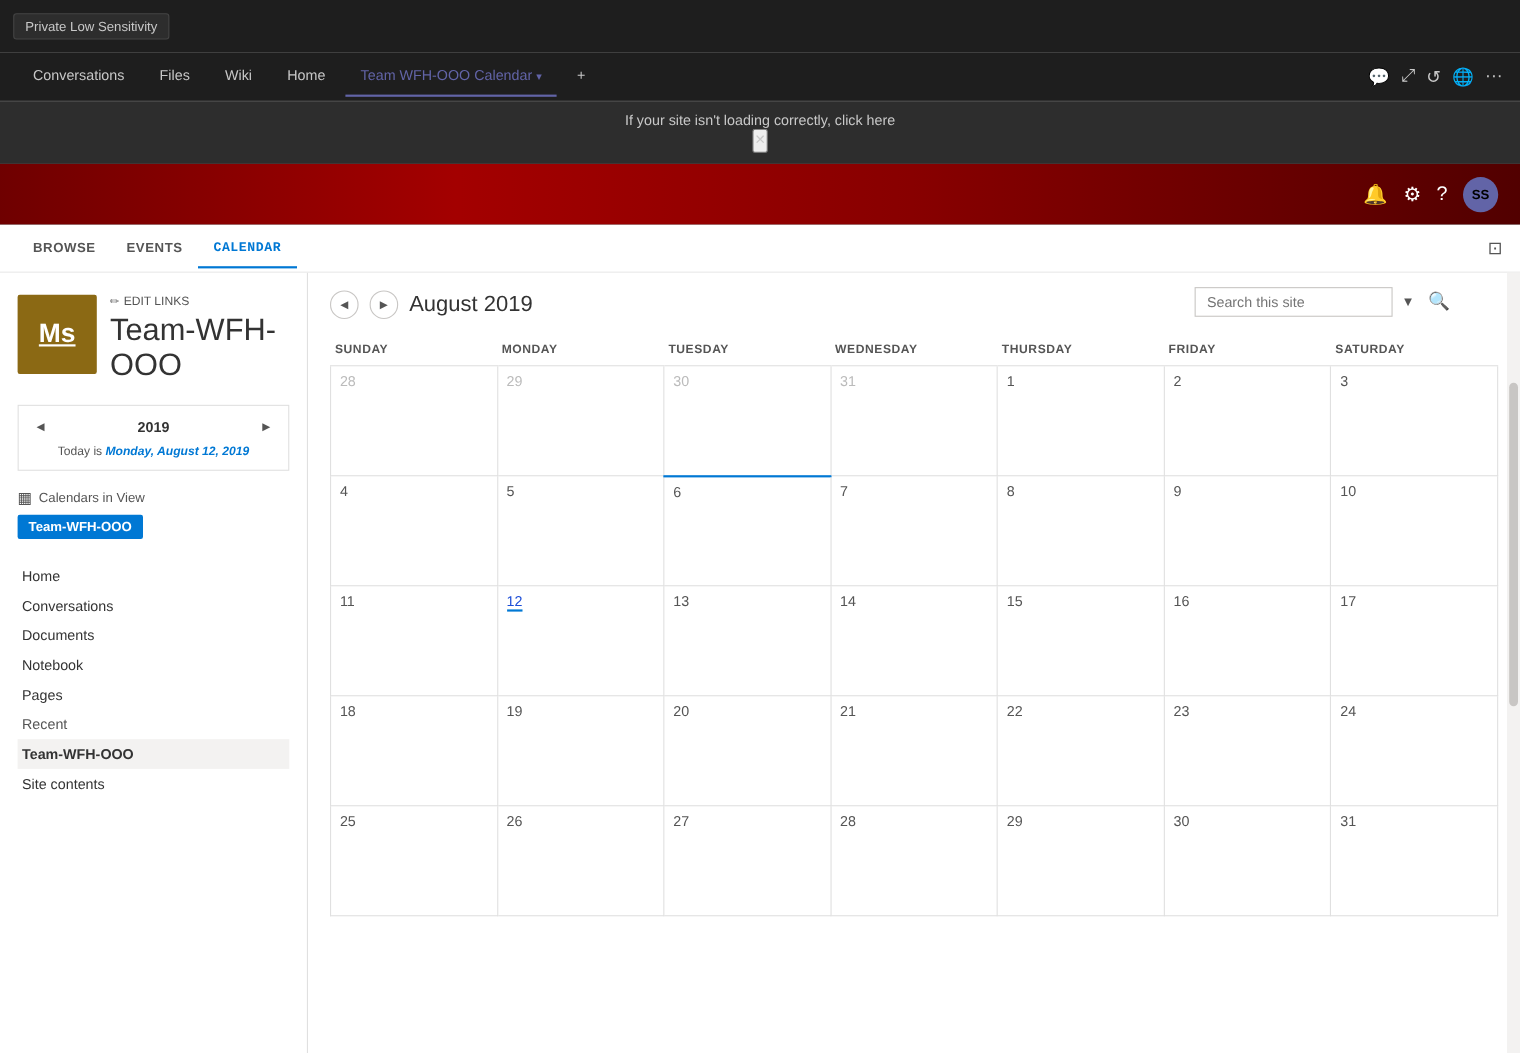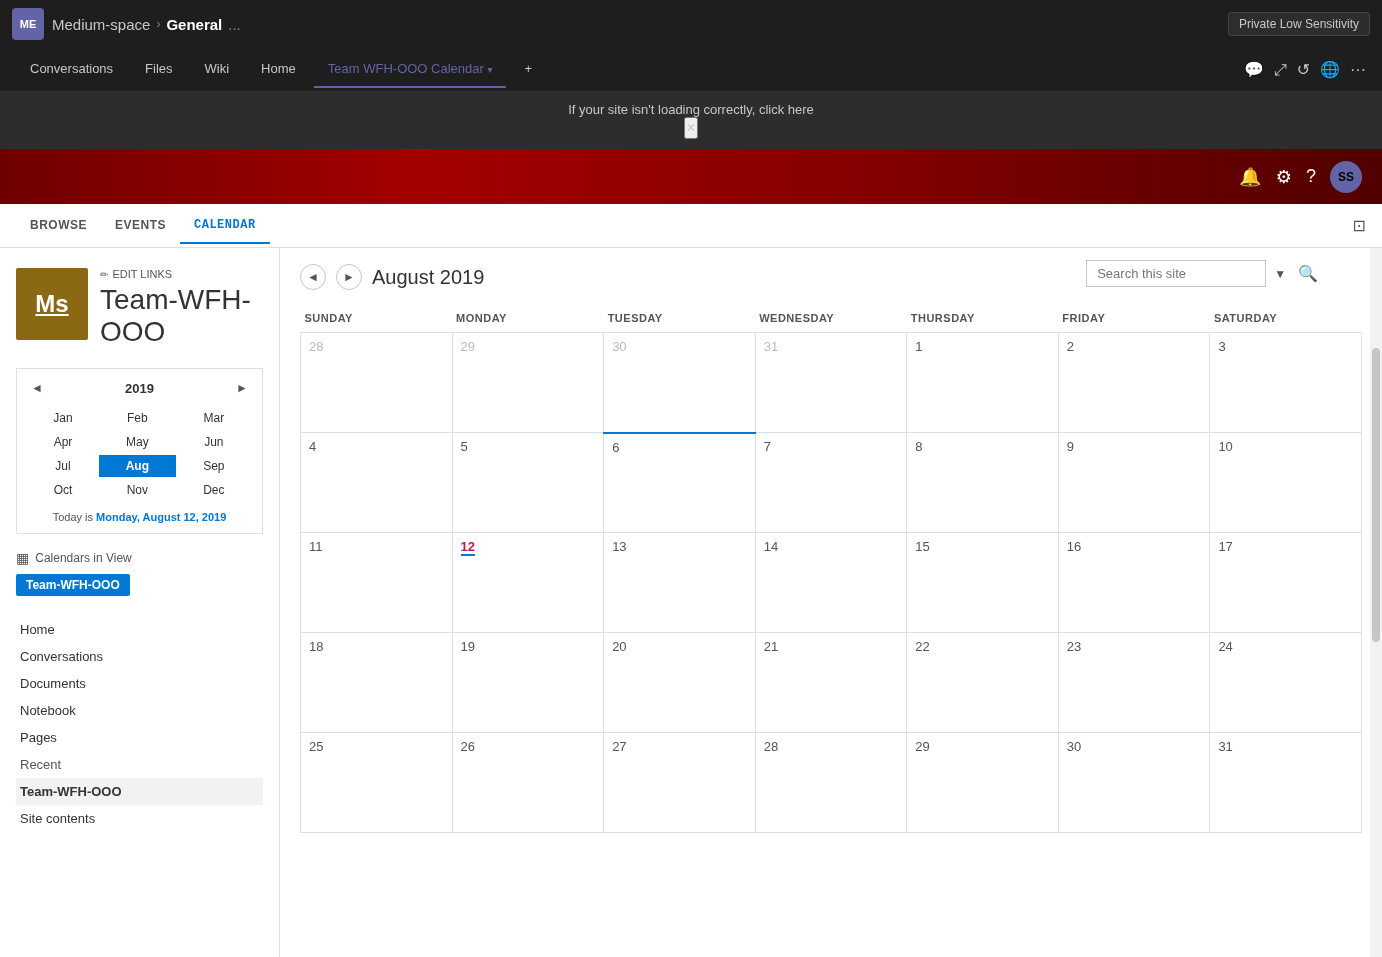--- a/index.html
+++ b/index.html
@@ -224,21 +224,21 @@
       background: #0078d4;
       color: white;
       font-weight: 600;
     }
     .today-text {
       font-size: 11px;
       color: #555;
       margin-top: 8px;
       text-align: center;
     }
-    .today-text a { color: #0078d4; text-decoration: none; font-weight: 600; }
+    .today-text a { color: #0078d4; text-decoration: none; font-weight: 600; font-style: italic; }
 
     
     .cals-in-view { margin-bottom: 16px; }
     .cals-label {
       font-size: 12px;
       color: #555;
       display: flex;
       align-items: center;
       gap: 6px;
       margin-bottom: 8px;
@@ -307,22 +307,22 @@
       border: 1px solid #e0e0e0;
       vertical-align: top;
       padding: 6px 8px;
       height: 100px;
       width: calc(100% / 7);
       font-size: 13px;
       color: #333;
     }
     .cal-grid td .date-num { font-size: 13px; color: #555; }
     .cal-grid td .date-num.today {
-      color: #be185d;
-      font-weight: 700;
+      color: #1d4ed8;
+      font-weight: 400;
       border-bottom: 2px solid #0078d4;
       display: inline-block;
     }
     .cal-grid td.other-month .date-num { color: #bbb; }
 
     
     .scrollbar {
       position: absolute;
       right: 0;
       top: 0;
@@ -336,29 +336,20 @@
       height: 40%;
       background: #c8c6c4;
       border-radius: 4px;
       margin-top: 100px;
     }
   </style>
 </head>
 <body>
 
 <div class="top-bar">
-  <div class="top-bar-left">
-    <div class="avatar-me">ME</div>
-    <div class="breadcrumb">
-      <span class="space-name">Medium-space</span>
-      <span class="chevron">›</span>
-      <span class="channel-name">General</span>
-      <span class="ellipsis">...</span>
-    </div>
-  </div>
   <div class="top-bar-right">
     <div class="sensitivity-badge">Private  Low Sensitivity</div>
   </div>
 </div>
 
 <div class="tab-bar">
   <div class="tab-bar-left">
     <div class="tab-item">Conversations</div>
     <div class="tab-item">Files</div>
     <div class="tab-item">Wiki</div>
@@ -415,44 +406,20 @@
         <div class="site-title">Team-WFH-OOO</div>
       </div>
     </div>
 
     <div class="mini-calendar">
       <div class="mini-cal-header">
         <button class="mini-cal-nav">◄</button>
         <span class="mini-cal-year">2019</span>
         <button class="mini-cal-nav">►</button>
       </div>
-      <table class="mini-cal-grid">
-        <tbody>
-          <tr>
-            <td>Jan</td>
-            <td>Feb</td>
-            <td>Mar</td>
-          </tr>
-          <tr>
-            <td>Apr</td>
-            <td>May</td>
-            <td>Jun</td>
-          </tr>
-          <tr>
-            <td>Jul</td>
-            <td class="selected">Aug</td>
-            <td>Sep</td>
-          </tr>
-          <tr>
-            <td>Oct</td>
-            <td>Nov</td>
-            <td>Dec</td>
-          </tr>
-        </tbody>
-      </table>
       <div class="today-text">
         <span>Today is </span><a href="#">Monday, August 12, 2019</a>
       </div>
     </div>
 
     <div class="cals-in-view">
       <div class="cals-label">
         <span class="cal-grid-icon">▦</span>
         <span>Calendars in View</span>
       </div>

